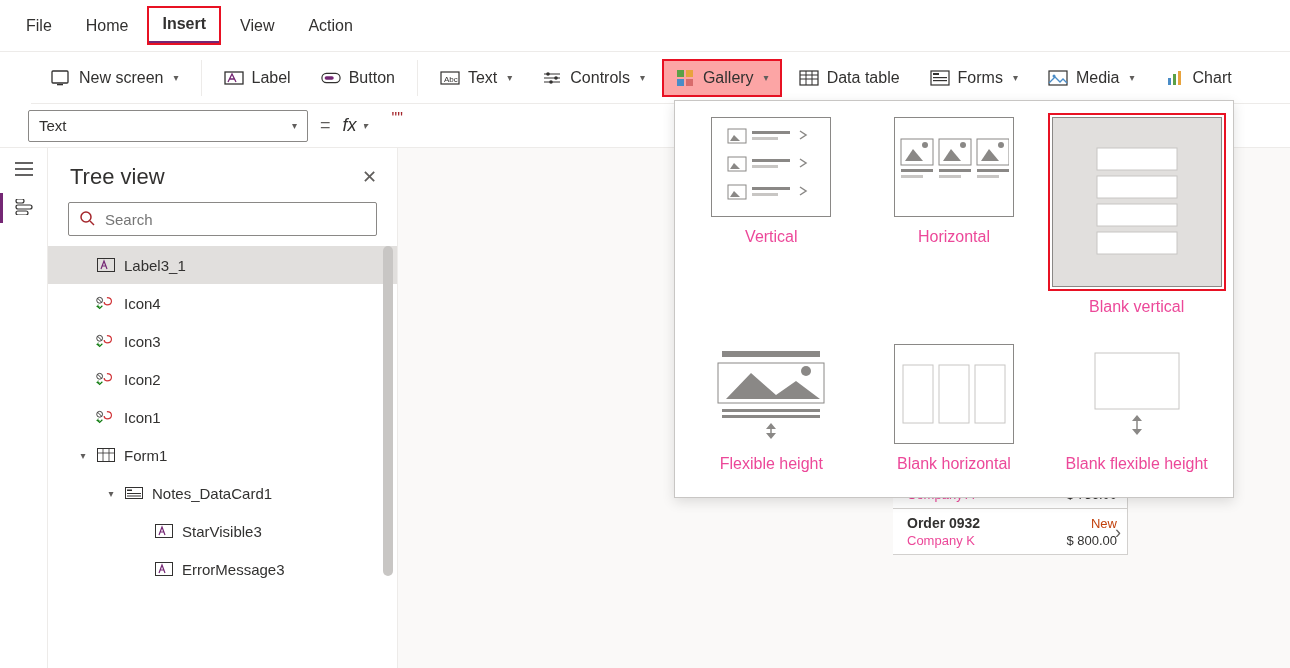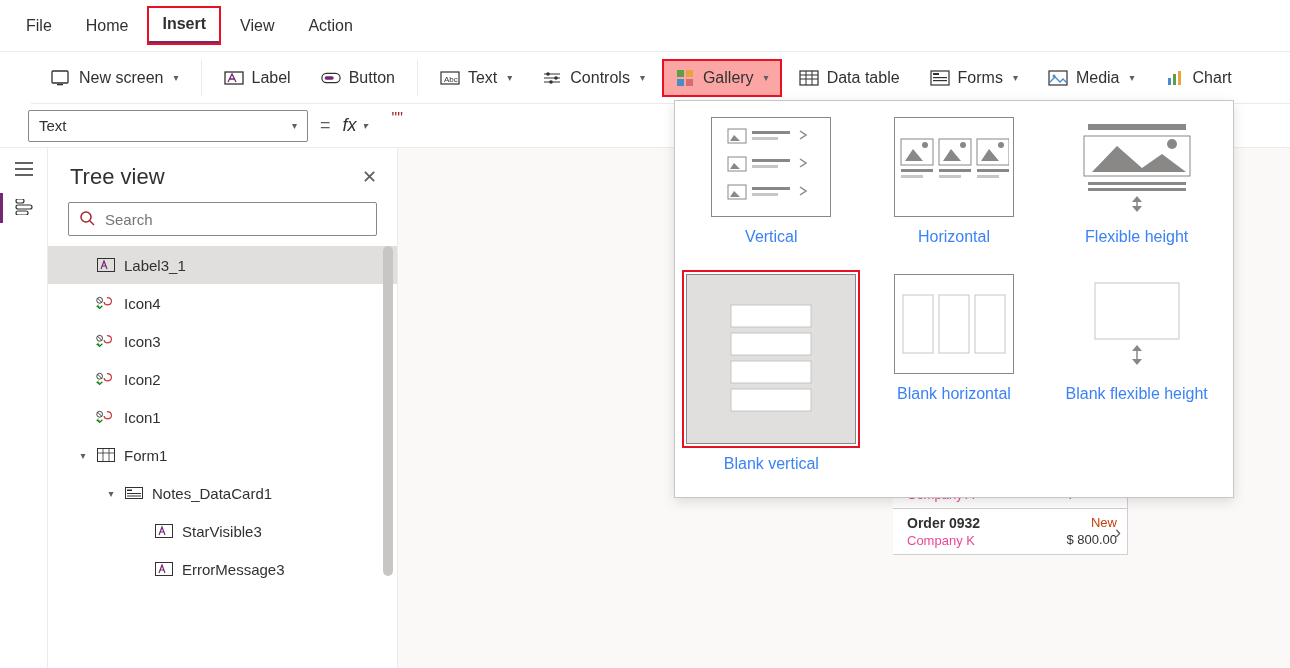--- a/index.html
+++ b/index.html
@@ -151,21 +151,21 @@
     border:1px solid #c8c6c4;
     box-shadow: 0 4px 12px rgba(0,0,0,.12);
     padding: 16px 10px 24px 10px;
     display:grid;
     grid-template-columns: repeat(3, 1fr);
     column-gap:10px;
     row-gap:28px;
     z-index:50;
   }
   .gopt { text-align:center; cursor:pointer; }
-  .gopt .glabel { margin-top:10px; font-size:16px; color:#3b82f6; line-height:1.2;}
+  .gopt .glabel { margin-top:10px; font-size:16px; color:#ec4899; line-height:1.2;}
   .gopt.hl .gthumb { outline:2px solid #e81123; outline-offset:2px; }
   .gthumb {
     width:120px; height:100px;
     margin:0 auto;
     border:1px solid #8a8886;
     background:#fff;
     display:flex; align-items:center; justify-content:center;
   }
   
   .cg {
@@ -174,20 +174,21 @@
     width:235px;
     background:#fff;
     border-top:4px solid #1b5bab;
     border-right:1px solid #d2d0ce;
   }
   .cg-hdr { height:24px; background:#1b5bab; }
   .cg-row {
     border-bottom:1px solid #d2d0ce;
     padding:6px 10px 6px 14px;
     display:flex;
+    align-items:center;
     position:relative;
   }
   .cg-left { flex:1; }
   .cg-order { font-weight:600; font-size:14px; display:flex; align-items:center; gap:6px;}
   .cg-company { font-size:13px; color:#ec4899; margin-top:2px;}
   .cg-right { text-align:right; }
   .cg-status { font-size:13px; }
   .cg-amount { font-size:13px; color:#323130; margin-top:2px;}
   .cg-chev { position:absolute; right:6px; top:50%; transform:translateY(-50%); color:#605e5c; font-size:18px;}
   .st-invoiced { color:#1b5bab; }
@@ -613,46 +614,46 @@
             <rect x="2" y="2" width="32" height="26" fill="#fff" stroke="#8a8886"></rect>
             <path d="M6 24 L14 12 L24 24" fill="#8a8886"></path>
             <circle cx="26" cy="8" r="3" fill="#8a8886"></circle>
             <rect x="2" y="32" width="32" height="3" fill="#8a8886"></rect>
             <rect x="2" y="38" width="22" height="3" fill="#c8c6c4"></rect>
           </g>
       </svg>
     </div>
     <div class="glabel">Horizontal</div>
   </div>
+  <div class="gopt hl">
+    <div class="gthumb" style="background:#e1dfdd; width:170px; height:170px; border:1px solid #8a8886;">
+      <svg width="100" height="120" viewBox="0 0 100 120">
+        <rect x="10" y="6" width="80" height="22" fill="#fff" stroke="#c8c6c4"></rect>
+        <rect x="10" y="34" width="80" height="22" fill="#fff" stroke="#c8c6c4"></rect>
+        <rect x="10" y="62" width="80" height="22" fill="#fff" stroke="#c8c6c4"></rect>
+        <rect x="10" y="90" width="80" height="22" fill="#fff" stroke="#c8c6c4"></rect>
+      </svg>
+    </div>
+    <div class="glabel">Blank vertical</div>
+  </div>
   <div class="gopt">
     <div class="gthumb" style="border:none;">
       <svg width="110" height="90" viewBox="0 0 110 90">
         <rect x="6" y="2" width="98" height="6" fill="#8a8886"></rect>
         <rect x="2" y="14" width="106" height="40" fill="#fff" stroke="#8a8886"></rect>
           <path d="M10 50 L35 24 L60 46 L80 32 L104 50" fill="#8a8886"></path>
           <circle cx="90" cy="22" r="5" fill="#8a8886"></circle>
         <rect x="6" y="60" width="98" height="3" fill="#8a8886"></rect>
           <rect x="6" y="66" width="98" height="3" fill="#8a8886"></rect>
         <path d="M55 74 L50 80 L60 80 Z M55 90 L50 84 L60 84 Z" fill="#8a8886"></path>
           <path d="M55 78 V86" stroke="#8a8886" stroke-width="1.5"></path>
       </svg>
     </div>
     <div class="glabel">Flexible height</div>
   </div>
-  <div class="gopt hl">
-    <div class="gthumb" style="background:#e1dfdd; width:170px; height:170px; border:1px solid #8a8886;">
-      <svg width="100" height="120" viewBox="0 0 100 120">
-        <rect x="10" y="6" width="80" height="22" fill="#fff" stroke="#c8c6c4"></rect>
-        <rect x="10" y="34" width="80" height="22" fill="#fff" stroke="#c8c6c4"></rect>
-        <rect x="10" y="62" width="80" height="22" fill="#fff" stroke="#c8c6c4"></rect>
-        <rect x="10" y="90" width="80" height="22" fill="#fff" stroke="#c8c6c4"></rect>
-      </svg>
-    </div>
-    <div class="glabel">Blank vertical</div>
-  </div>
   <div class="gopt">
     <div class="gthumb">
       <svg width="110" height="70" viewBox="0 0 110 70">
         <rect x="4" y="6" width="30" height="58" fill="#fff" stroke="#c8c6c4"></rect>
         <rect x="40" y="6" width="30" height="58" fill="#fff" stroke="#c8c6c4"></rect>
         <rect x="76" y="6" width="30" height="58" fill="#fff" stroke="#c8c6c4"></rect>
       </svg>
     </div>
     <div class="glabel">Blank horizontal</div>
   </div>

